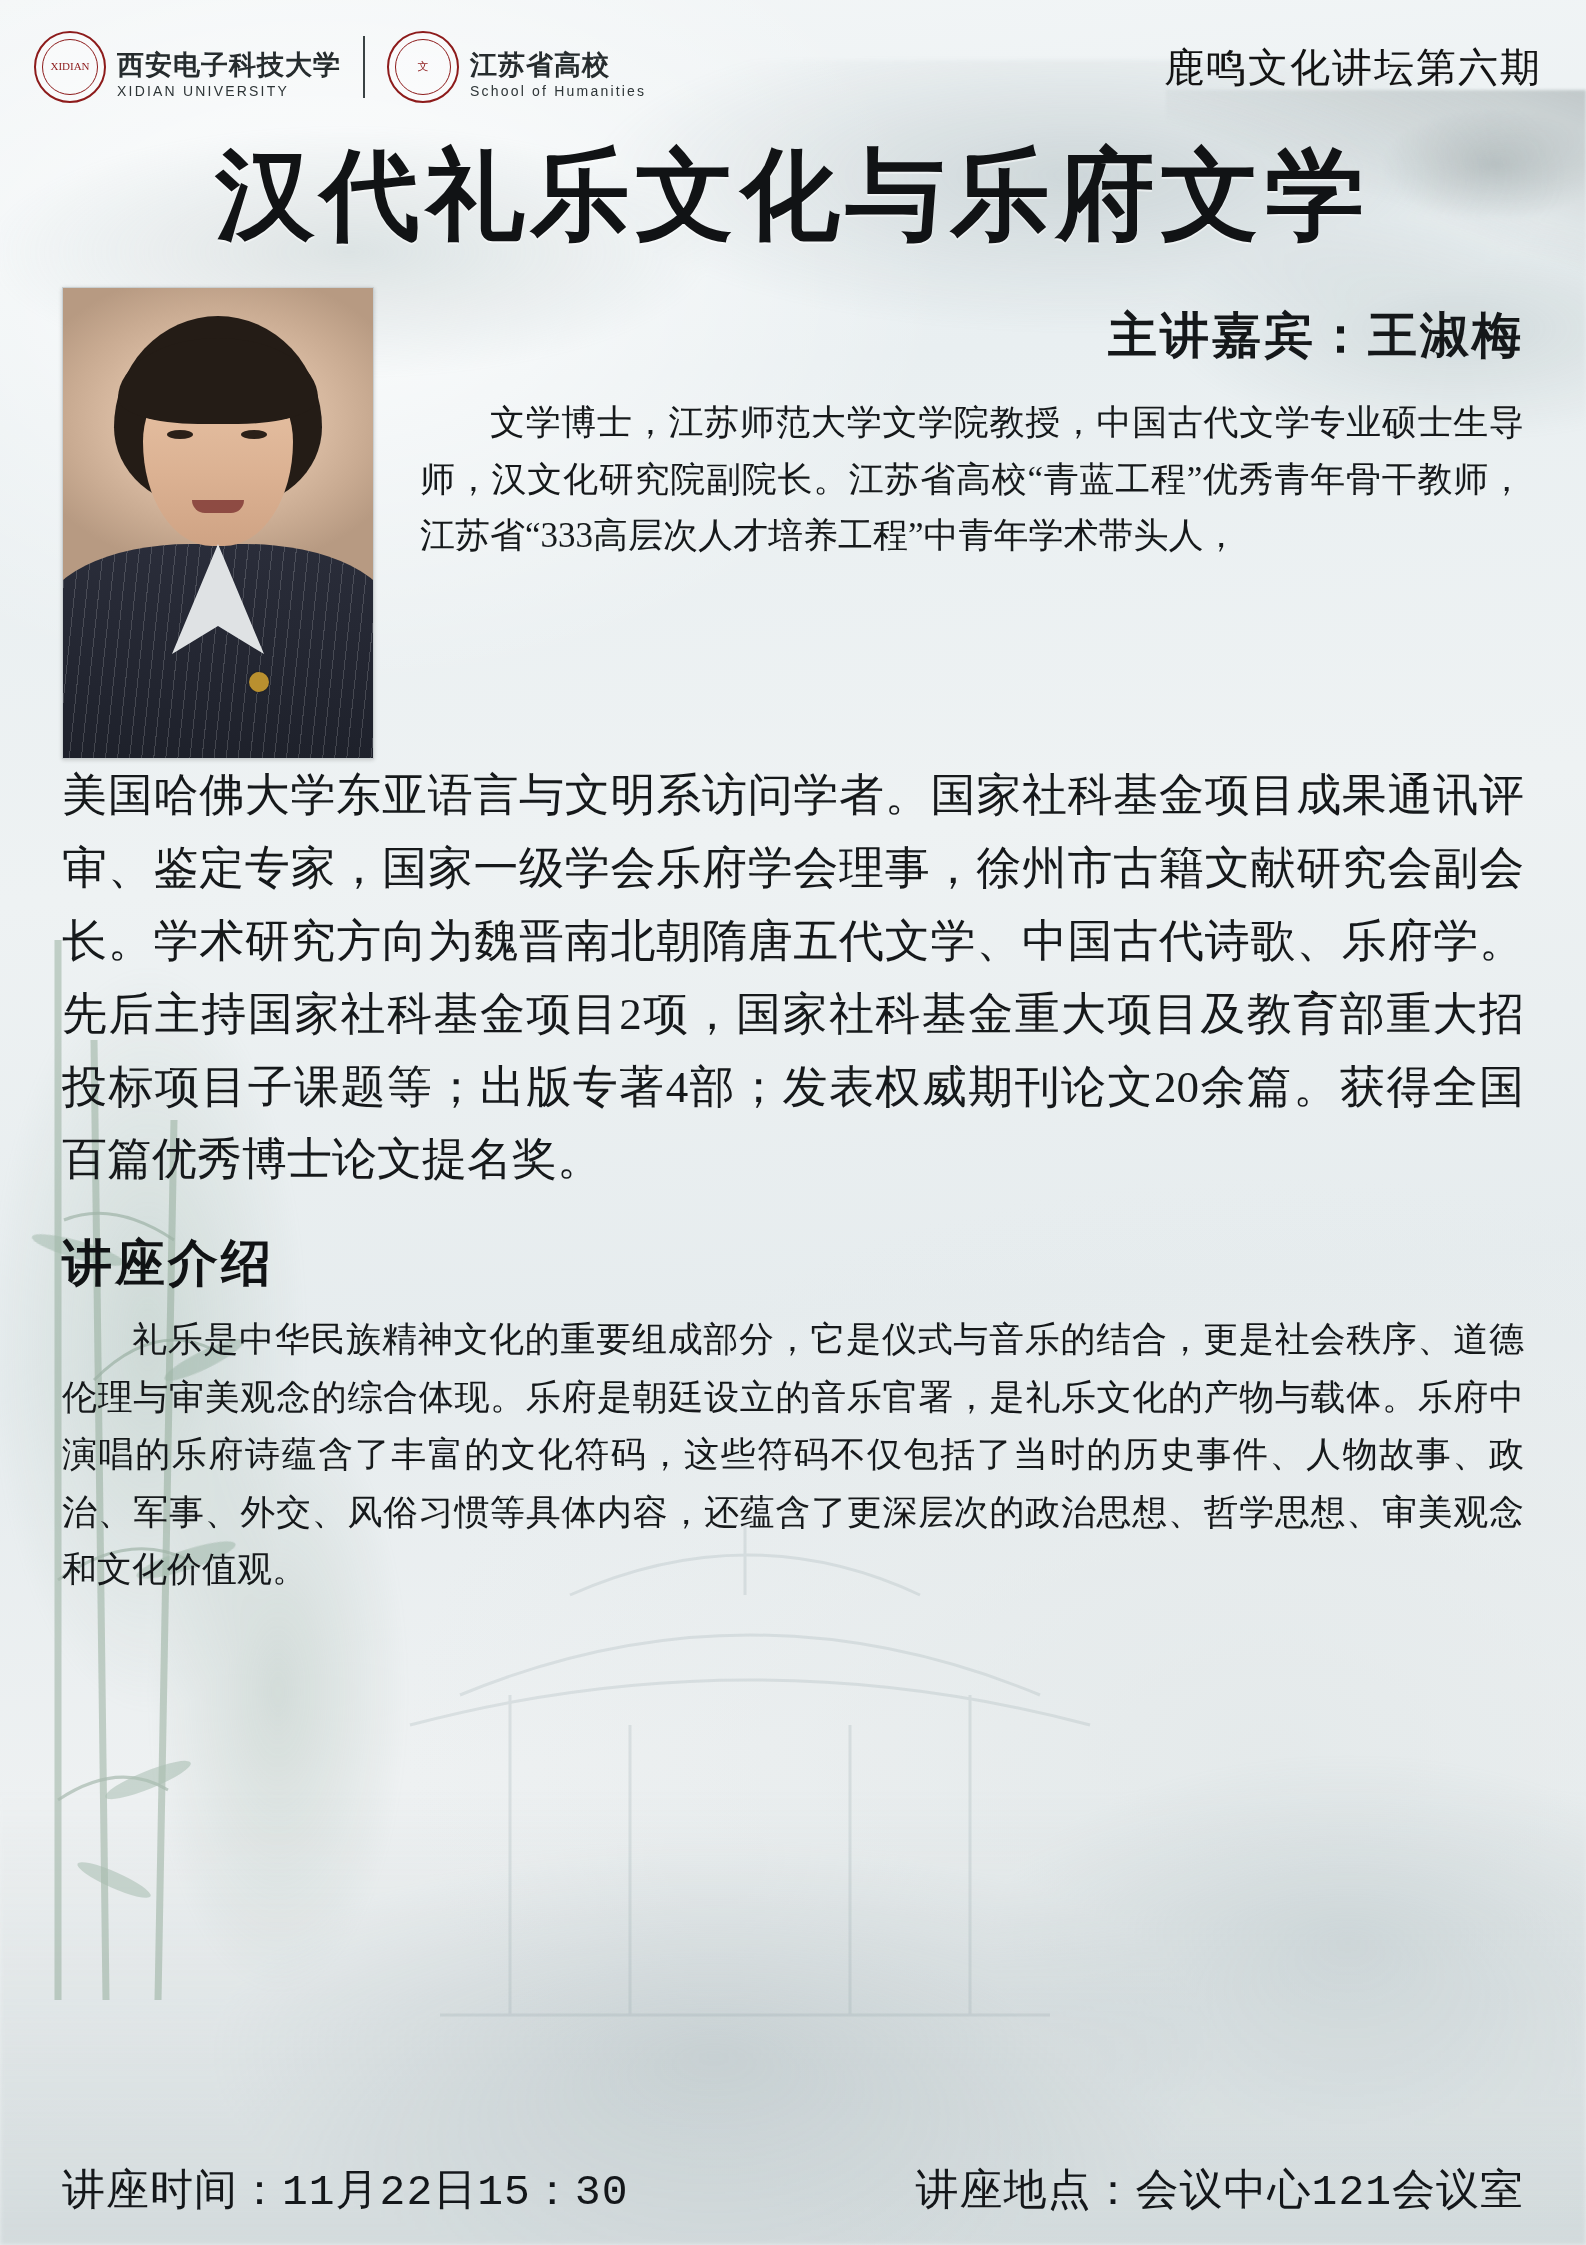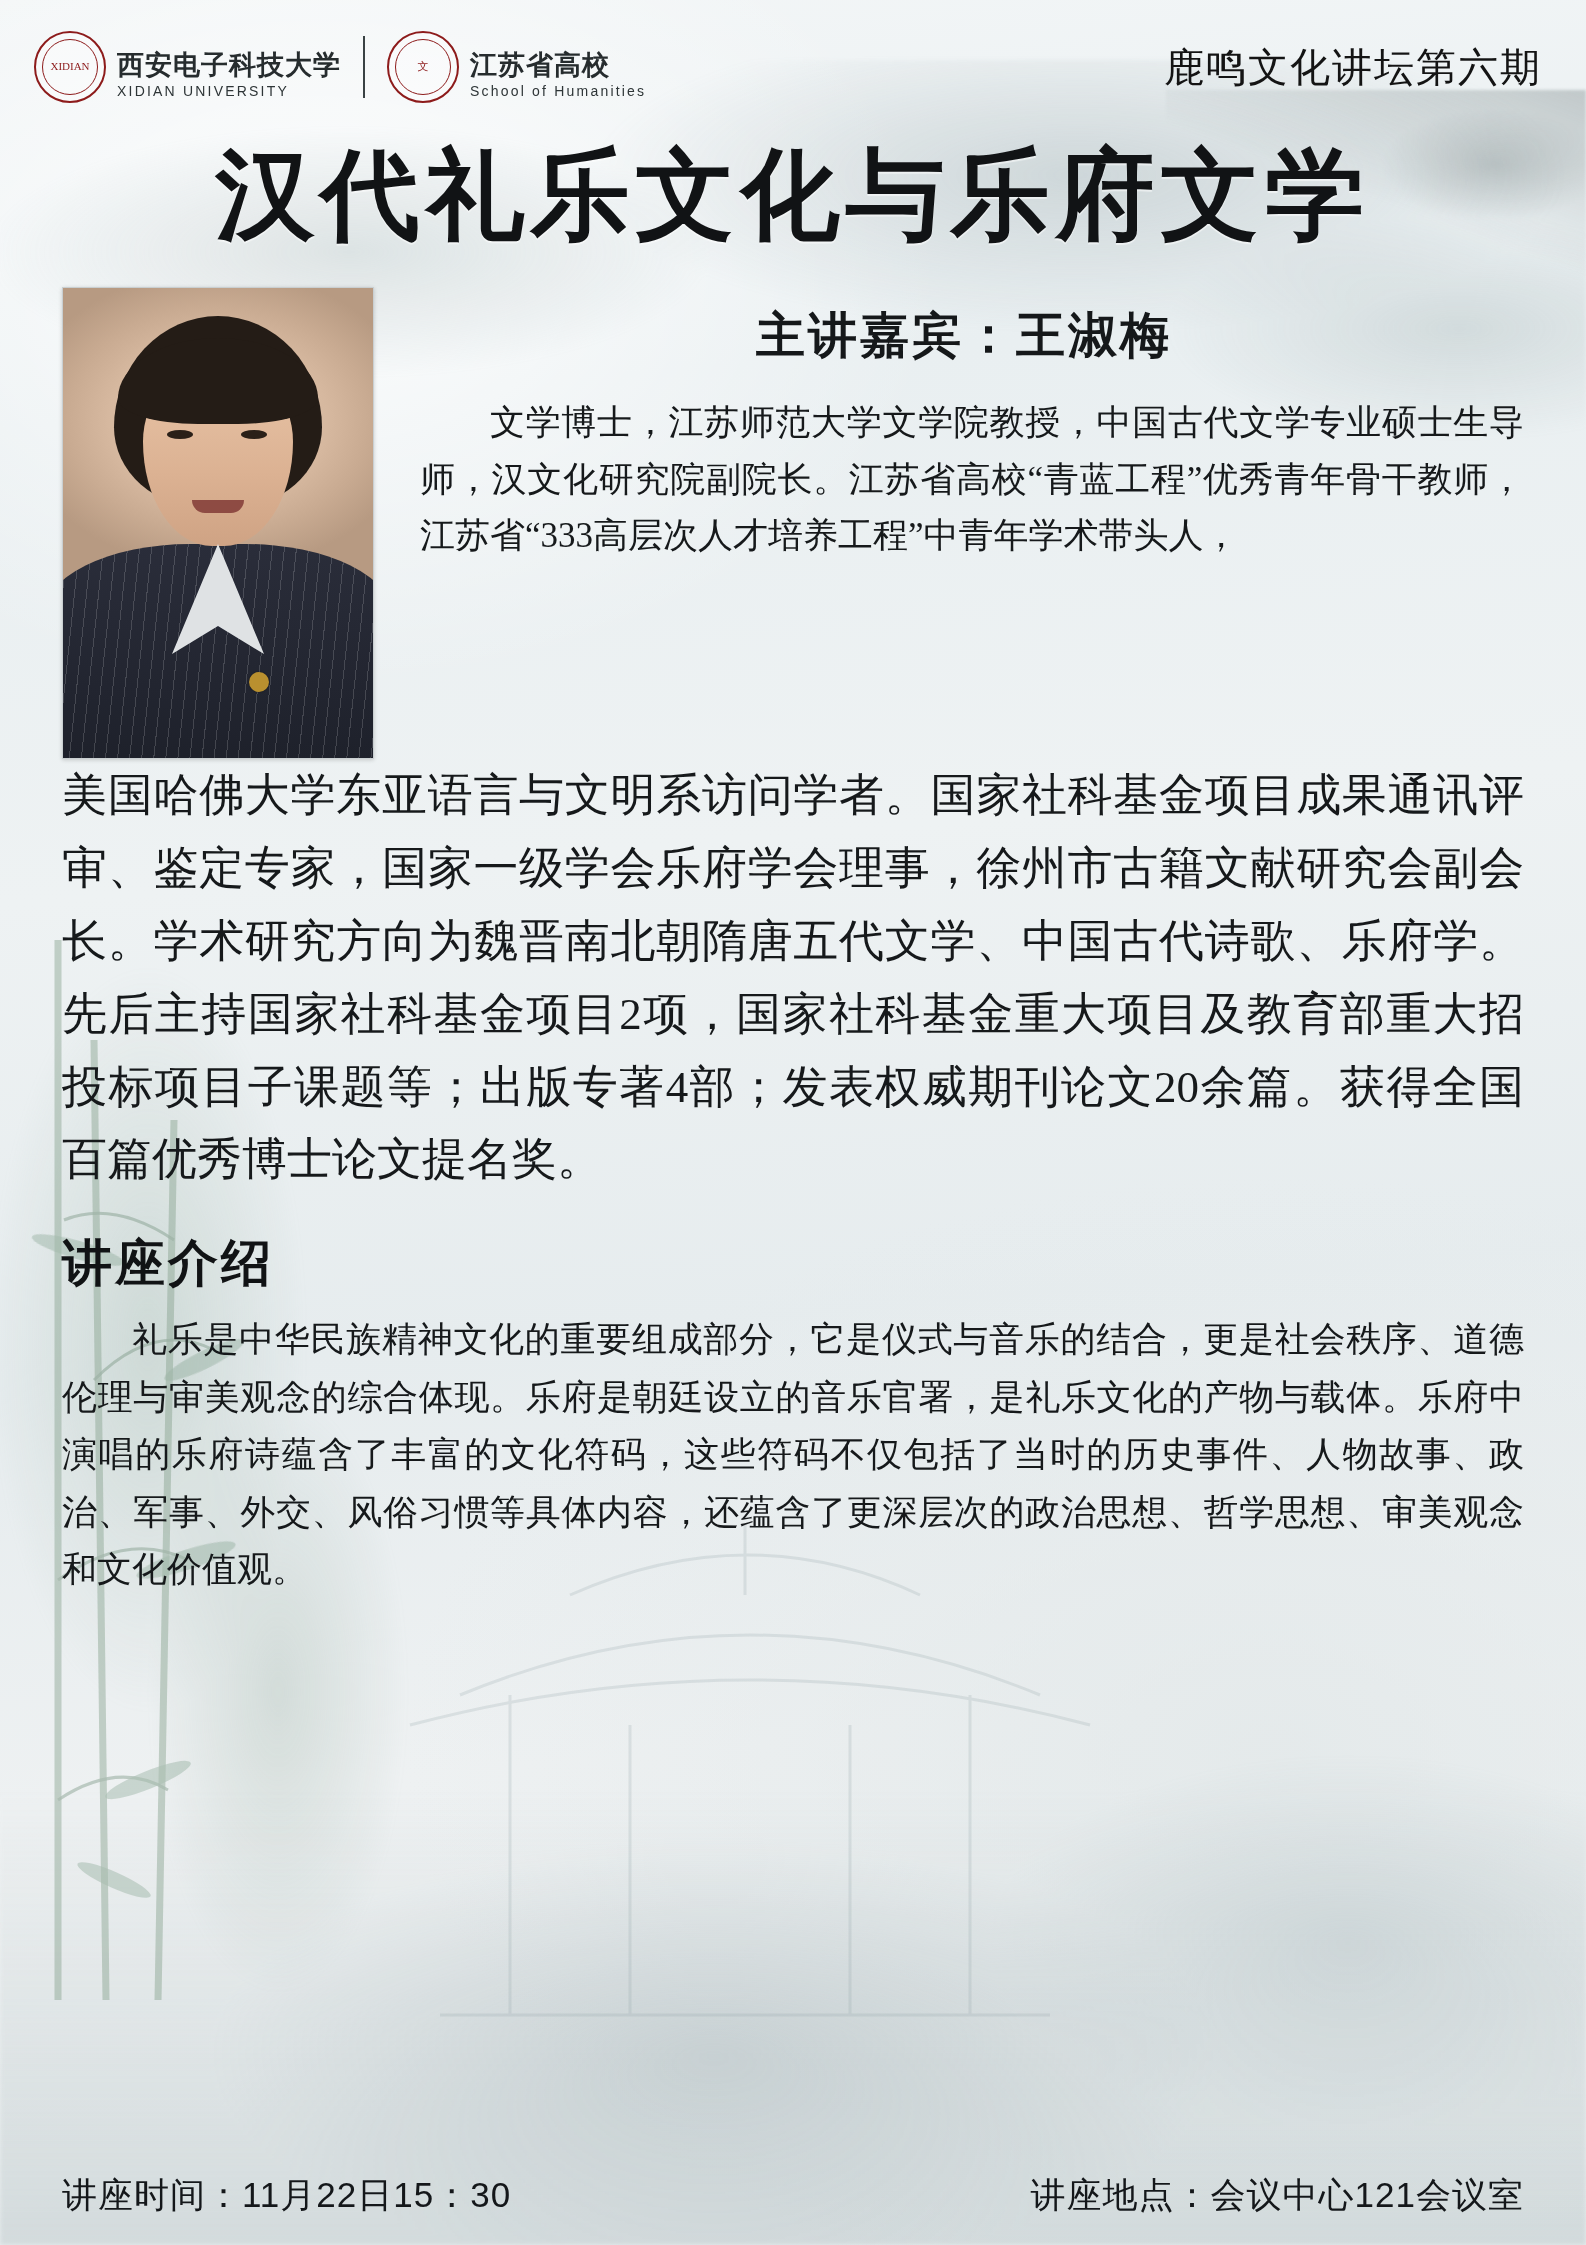--- a/index.html
+++ b/index.html
@@ -256,21 +256,21 @@
     background: #b9902f;
     border-radius: 50%;
     box-shadow: 0 0 2px rgba(0,0,0,0.4);
   }
 
   .speaker-right {
     flex: 1;
     padding-left: 30px;
   }
   .speaker-name {
-    text-align: center;
+    text-align: right;
     font-size: 49px;
     font-weight: bold;
     color: #15181a;
     letter-spacing: 3px;
     margin: 30px 0 26px 0;
     font-family: "Liberation Serif", serif;
   }
   .bio-top {
     font-size: 35px;
     line-height: 1.62;
@@ -310,24 +310,24 @@
   }
 
   
   .footer {
     position: absolute;
     left: 0; right: 0; bottom: 26px;
     display: flex;
     justify-content: space-between;
     padding: 0 62px;
     box-sizing: border-box;
-    font-size: 35px;
+    font-size: 43px;
     color: #14171a;
     letter-spacing: 1px;
-    font-family: Liberation Sans, sans-serif;
+    font-family: Liberation Mono, monospace;
   }
 </style>
 </head>
 <body>
 
 <div class="poster">
 
   <div class="wash wash-top"></div>
   <div class="wash wash-branch"></div>
   <div class="wash wash-left"></div>

